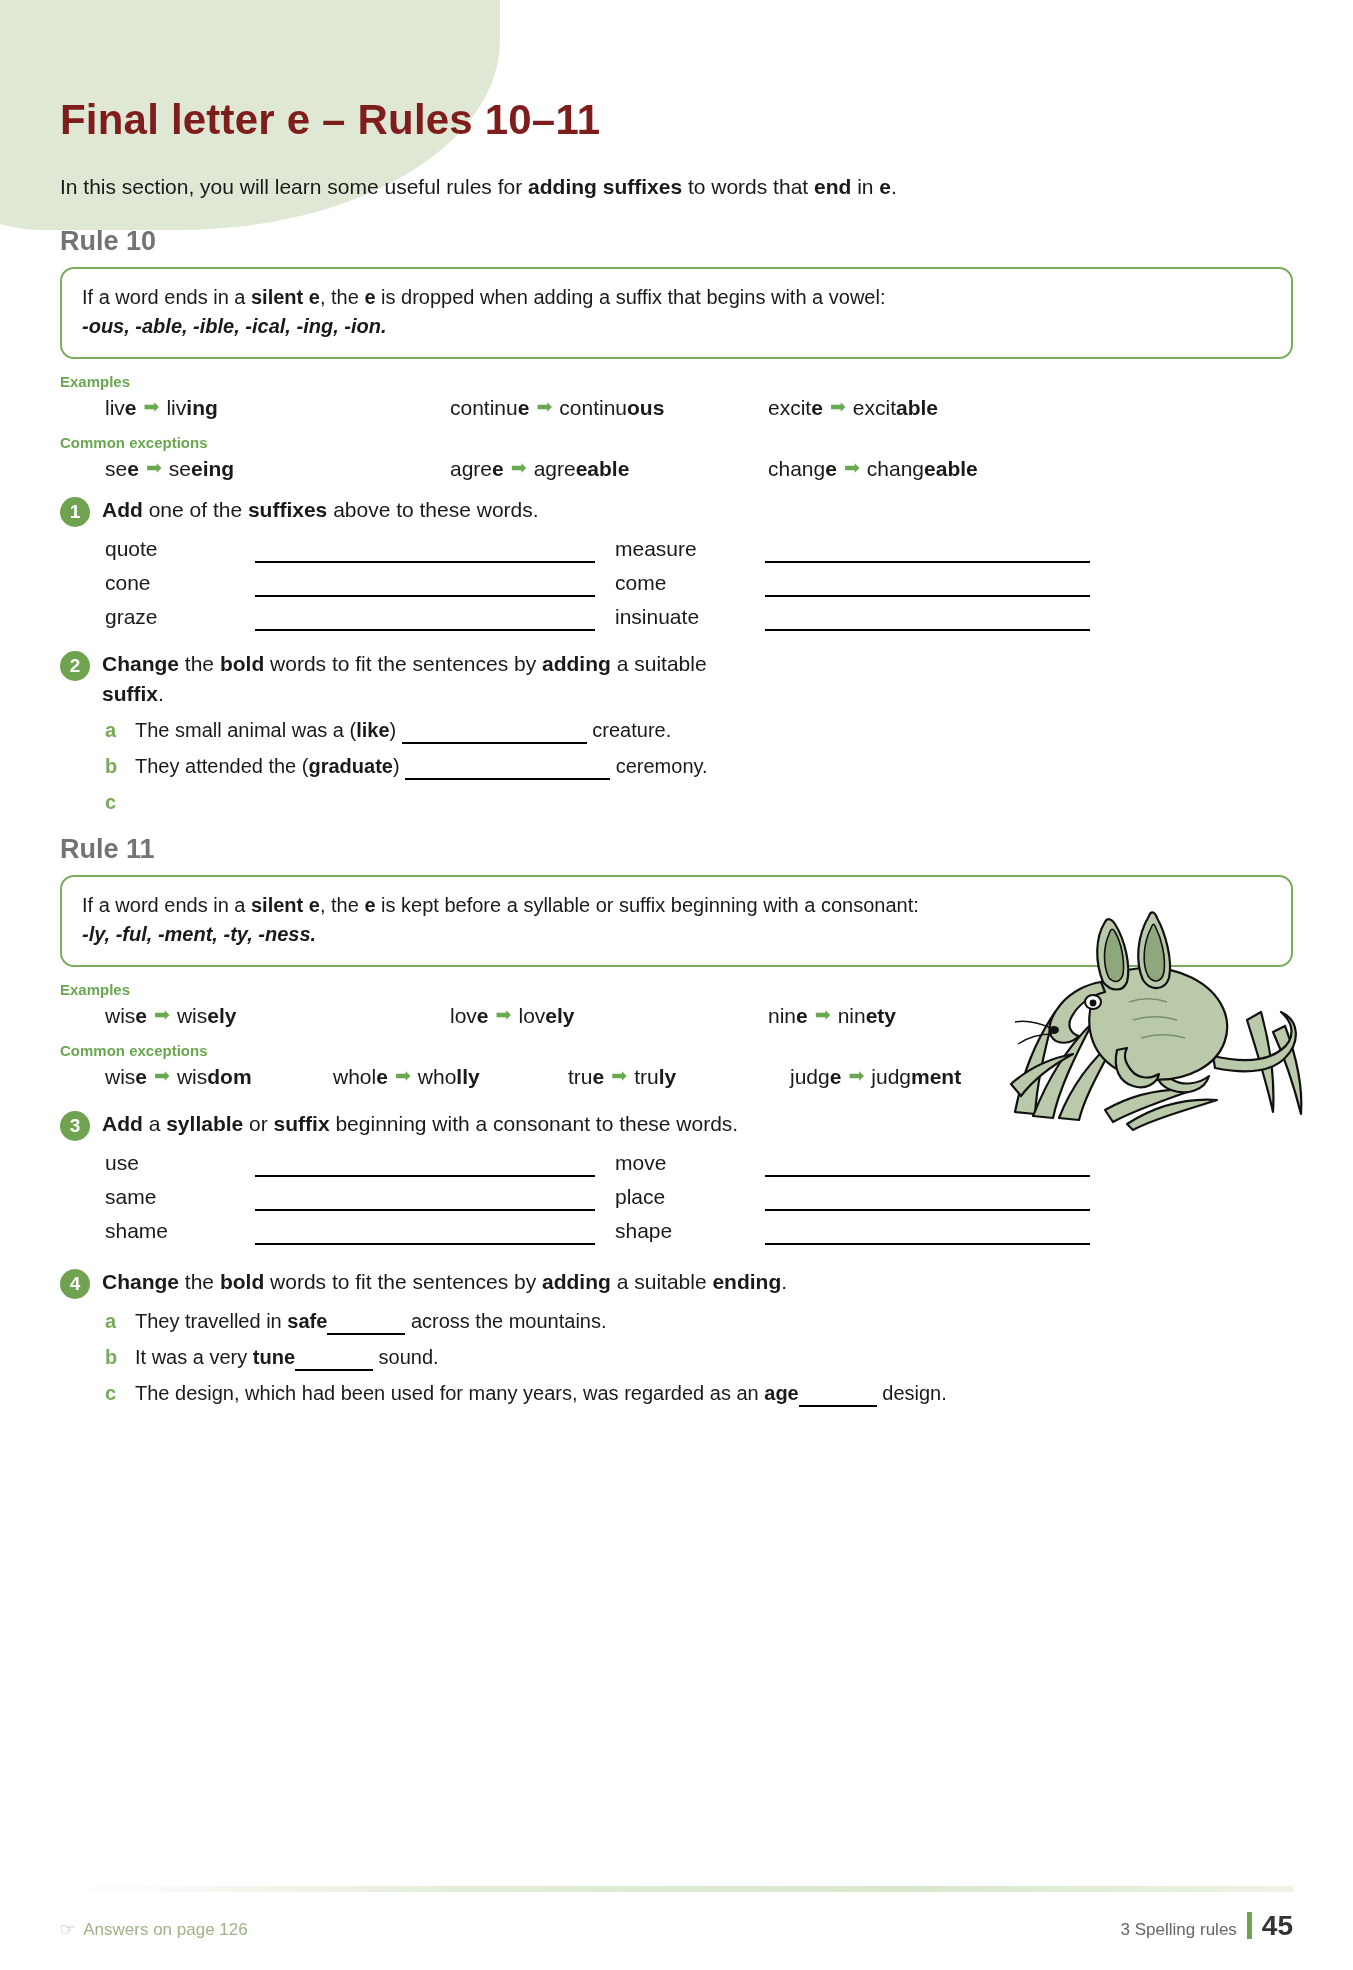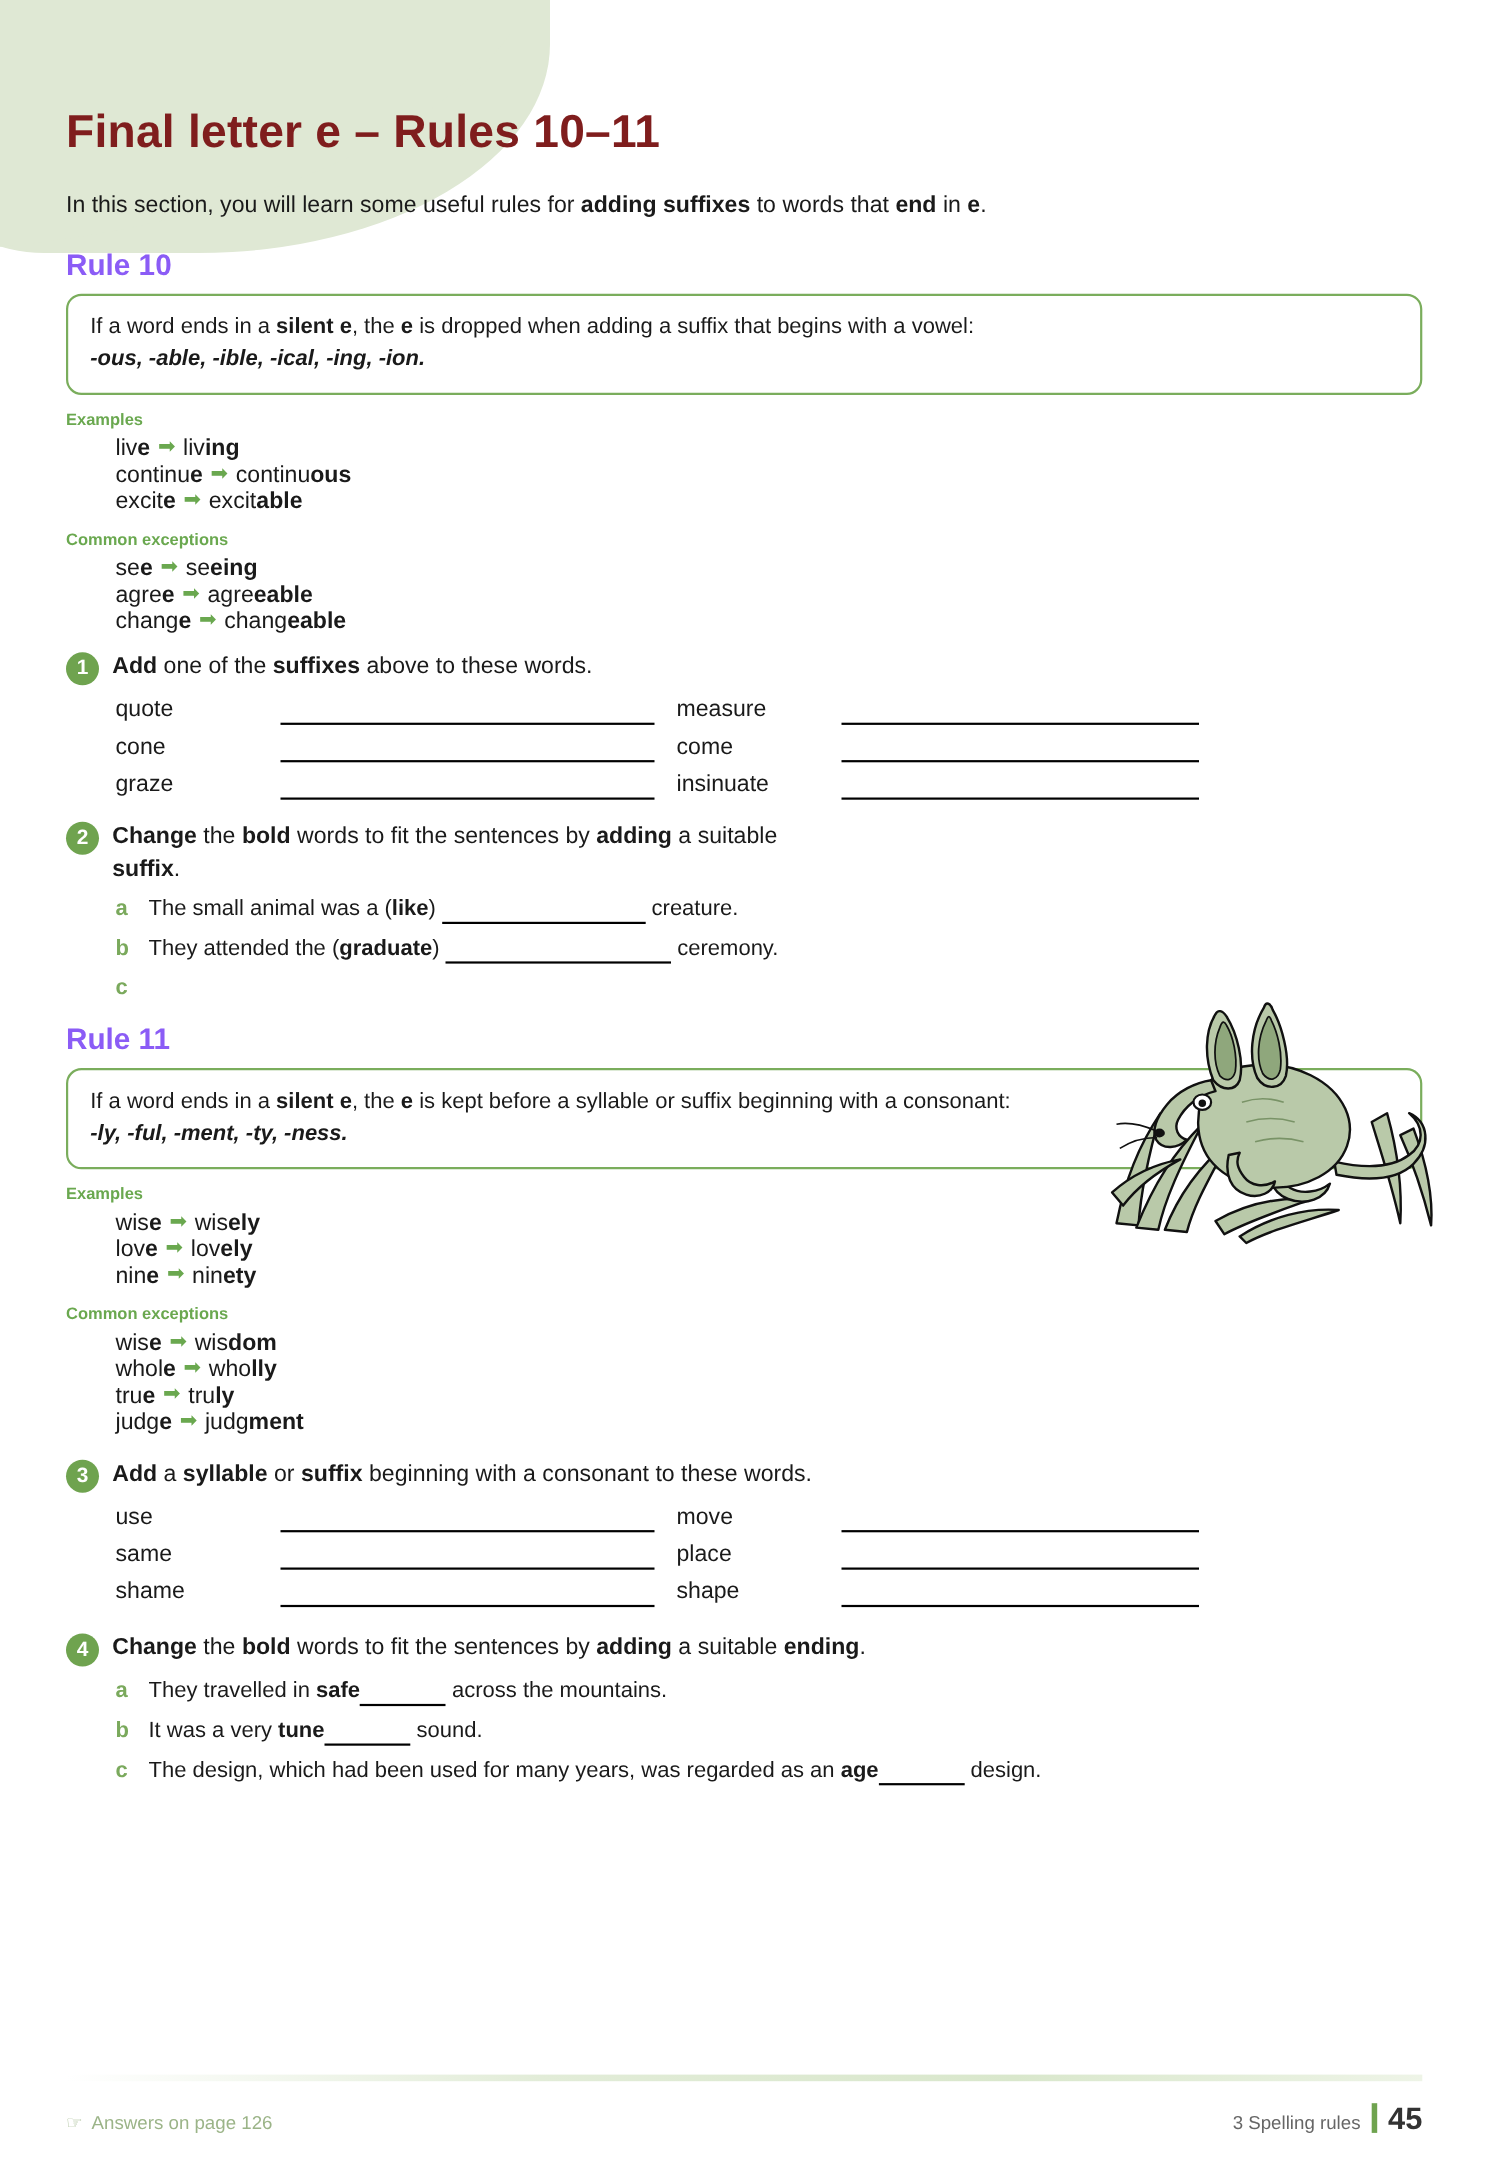--- a/index.html
+++ b/index.html
@@ -56,21 +56,21 @@
   .intro {
     margin: 28px 0 0 0;
     font-size: 21px;
     line-height: 1.45;
     max-width: 900px;
   }
   .intro b { font-weight: bold; }
 
   
   .rule-heading {
-    color: #8b5cf6;
+    color: #737373;
     font-size: 27px;
     font-weight: bold;
     margin: 24px 0 10px 0;
   }
 
   
   .rule-box {
     border: 2.5px solid #7aad5c;
     border-radius: 14px;
     padding: 14px 33px 16px 20px;
@@ -87,21 +87,20 @@
     font-weight: bold;
     margin: 14px 0 6px 0;
   }
 
   
   .pair-row {
     display: flex;
     font-size: 21px;
     padding-left: 45px;
     margin: 4px 0 10px 0;
-    flex-direction: column;
   }
   .pair {
     white-space: nowrap;
   }
   .pair .arrow {
     color: #6aa84f;
     font-size: 19px;
     padding: 0 7px;
     position: relative;
     top: -2px;

